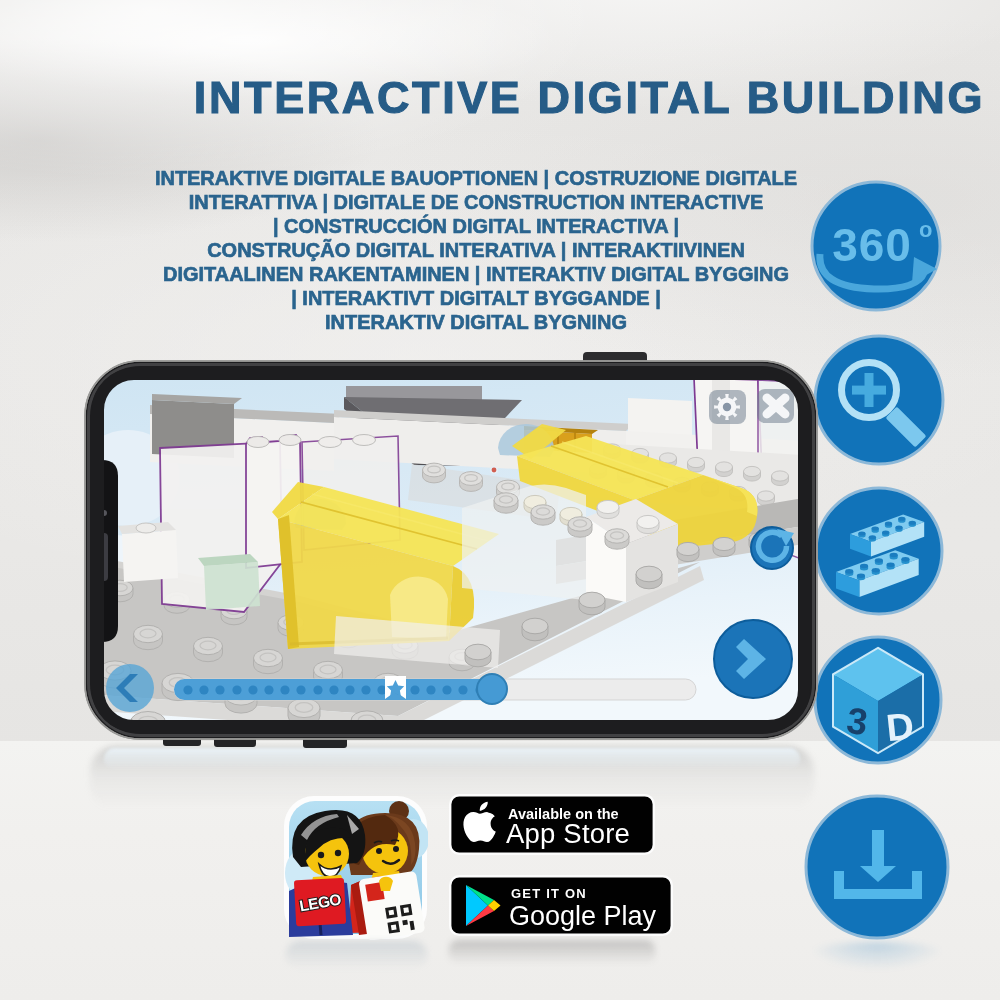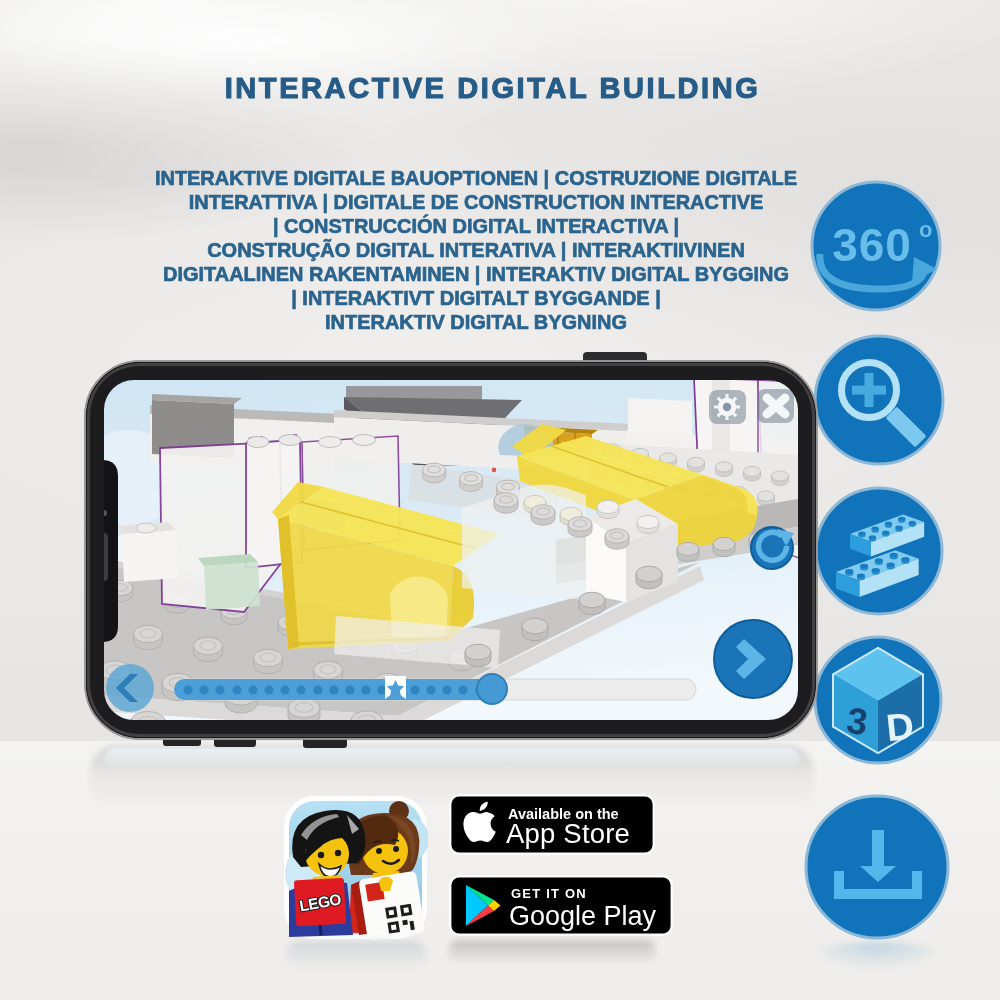--- a/index.html
+++ b/index.html
@@ -16,21 +16,21 @@
  radial-gradient(ellipse 900px 320px at 420px 360px, rgba(245,244,243,.55), rgba(245,244,243,0) 75%),
  linear-gradient(180deg,#e8e7e5 0%,#e9e8e6 55%,#e6e5e3 75%,#e6e5e3 100%)"></div>
 
 <div class="abs" style="left:0;top:741px;width:1000px;height:259px;background:linear-gradient(180deg,#f3f3f1 0%,#f1f0ee 35%,#eeedeb 100%)"></div>
 
 <div class="abs" style="left:90px;top:746px;width:724px;height:64px;border-radius:26px;
  background:linear-gradient(180deg,rgba(130,130,130,.30),rgba(170,170,170,.12) 50%,rgba(200,200,200,0));filter:blur(3px)"></div>
 <div class="abs" style="left:104px;top:748px;width:696px;height:22px;border-radius:12px;
  background:linear-gradient(180deg,rgba(236,245,251,.9),rgba(236,245,251,0));filter:blur(1.5px)"></div>
 
-<div class="abs" style="left:0;top:72px;width:985px;text-align:center;font-weight:700;font-size:29px;
+<div class="abs" style="left:0;top:72px;width:985px;text-align:right;font-weight:700;font-size:45px;
  color:#265c87;letter-spacing:2.6px;white-space:nowrap;-webkit-text-stroke:1.1px #265c87">INTERACTIVE DIGITAL BUILDING</div>
 
 <div class="abs" style="left:0;top:166px;width:952px;text-align:center;font-weight:700;font-size:21px;
  line-height:24px;color:#2a648e;white-space:nowrap;-webkit-text-stroke:.7px #2a648e;transform:scaleX(.95);transform-origin:476px 0">
 INTERAKTIVE DIGITALE BAUOPTIONEN | COSTRUZIONE DIGITALE<br>
 INTERATTIVA | DIGITALE DE CONSTRUCTION INTERACTIVE<br>
 | CONSTRUCCIÓN DIGITAL INTERACTIVA |<br>
 CONSTRUÇÃO DIGITAL INTERATIVA | INTERAKTIIVINEN<br>
 DIGITAALINEN RAKENTAMINEN | INTERAKTIV DIGITAL BYGGING<br>
 | INTERAKTIVT DIGITALT BYGGANDE |<br>

